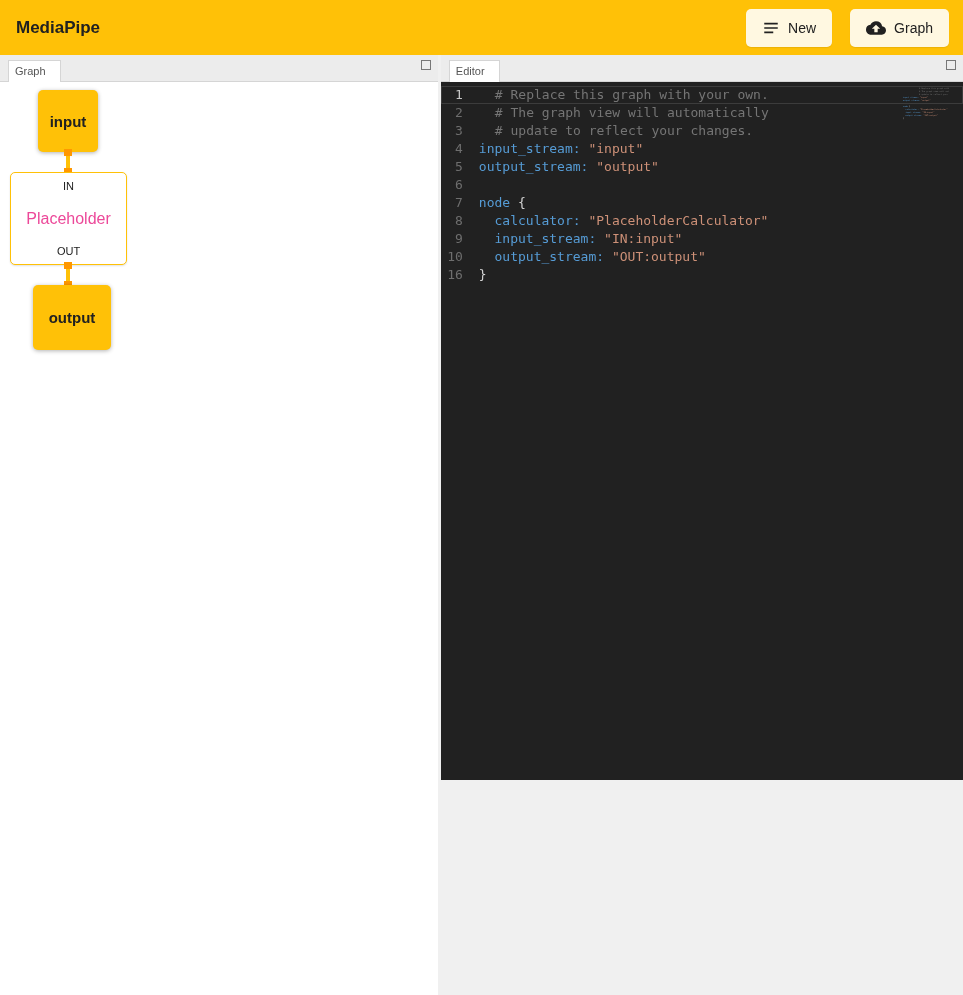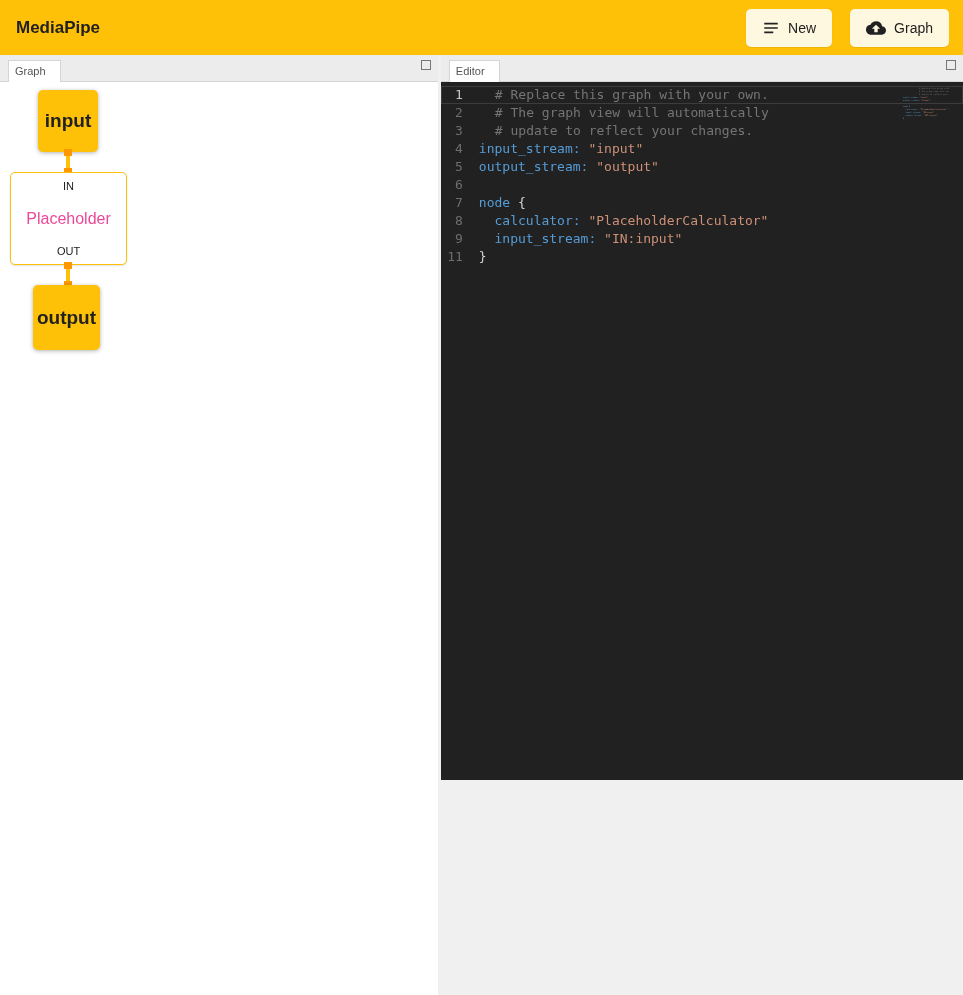--- a/index.html
+++ b/index.html
@@ -63,25 +63,25 @@
   }
   .expand-btn{
     position:absolute;top:5px;right:7px;width:10px;height:10px;
     border:1.5px solid #777;background:transparent;cursor:pointer;
   }
   
   .graph-body{position:relative;background:#fff;flex:1;overflow:hidden;}
   .gnode{
     position:absolute;background:var(--accent);border-radius:5px;
     display:flex;align-items:center;justify-content:center;
-    font-weight:700;font-size:19px;color:#212121;
+    font-weight:700;font-size:15px;color:#212121;
     box-shadow:0 1px 4px rgba(0,0,0,0.3);cursor:pointer;
   }
   .node-input{left:38px;top:8px;width:60px;height:62px;}
-  .node-output{left:33px;top:203px;width:67px;height:65px;}
+  .node-output{left:33px;top:203px;width:78px;height:65px;}
   .node-placeholder{
     position:absolute;left:10px;top:90px;width:117px;height:93px;
     background:#fff;border:1px solid var(--accent);border-radius:5px;
     display:flex;flex-direction:column;align-items:center;justify-content:space-between;
     padding:7px 16px;box-shadow:0 1px 2px rgba(0,0,0,0.12);cursor:pointer;
   }
   .port-label{font-size:11px;color:#212121;}
   .placeholder-label{font-size:16px;color:#ec4899;}
   .edge{position:absolute;left:66px;width:4px;background:var(--accent);}
   .edge-1{top:70px;height:20px;}
@@ -213,21 +213,25 @@
             </div>
             <div class="code-line">
               <span class="line-num">8</span>
               <span class="line-content"><span class="tok-plain">  </span><span class="tok-keyword">calculator:</span><span class="tok-plain"> </span><span class="tok-string">"PlaceholderCalculator"</span></span>
             </div>
             <div class="code-line">
               <span class="line-num">9</span>
               <span class="line-content"><span class="tok-plain">  </span><span class="tok-keyword">input_stream:</span><span class="tok-plain"> </span><span class="tok-string">"IN:input"</span></span>
             </div>
             <div class="code-line">
-              <span class="line-num">11</span>
+              <span class="line-num">10</span>
+              <span class="line-content"><span class="tok-plain">  </span><span class="tok-keyword">output_stream:</span><span class="tok-plain"> </span><span class="tok-string">"OUT:output"</span></span>
+            </div>
+            <div class="code-line">
+              <span class="line-num">16</span>
               <span class="line-content"><span class="tok-plain">}</span></span>
             </div>
           </div>
         <div id="minimap" class="minimap">
             <div class="mm-line"><span class="tok-comment"># Replace this graph with your own.</span></div>
             <div class="mm-line"><span class="tok-comment"># The graph view will automatically</span></div>
             <div class="mm-line"><span class="tok-comment"># update to reflect your changes.</span></div>
             <div class="mm-line"><span class="tok-keyword">input_stream:</span><span class="tok-plain"> </span><span class="tok-string">"input"</span></div>
             <div class="mm-line"><span class="tok-keyword">output_stream:</span><span class="tok-plain"> </span><span class="tok-string">"output"</span></div>
             <div class="mm-line"></div>

